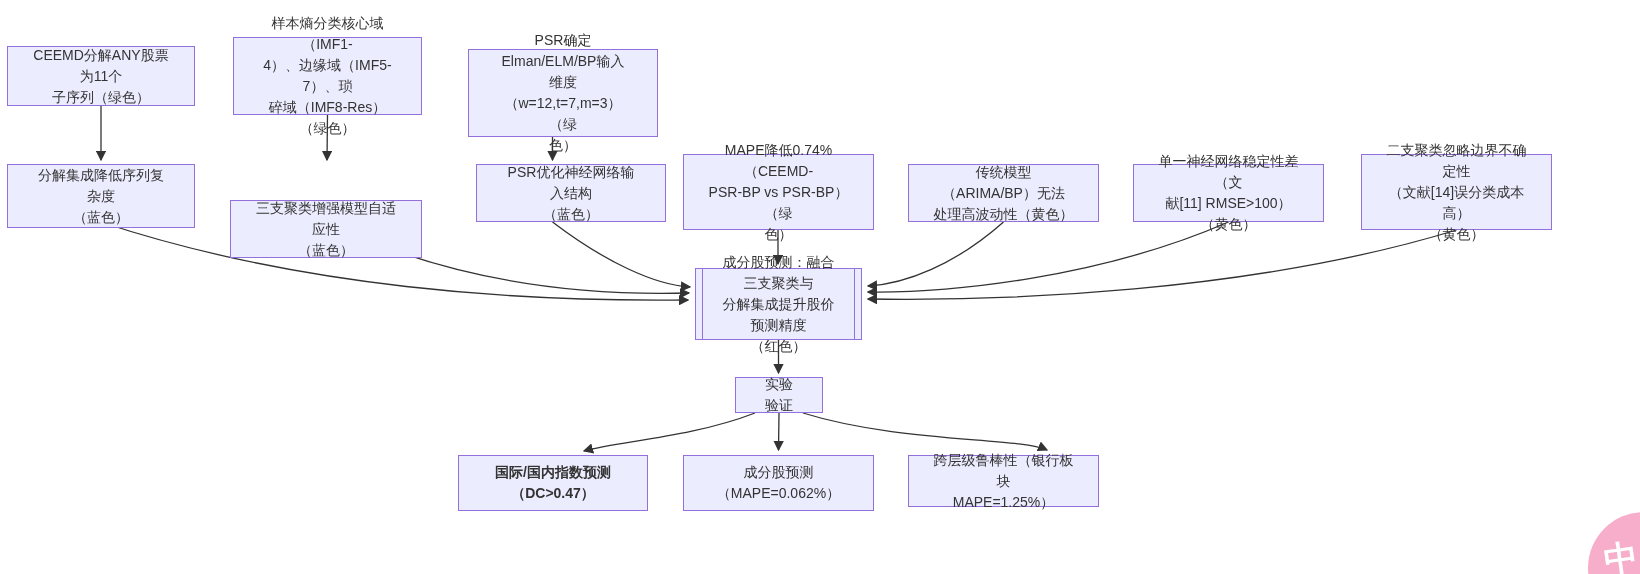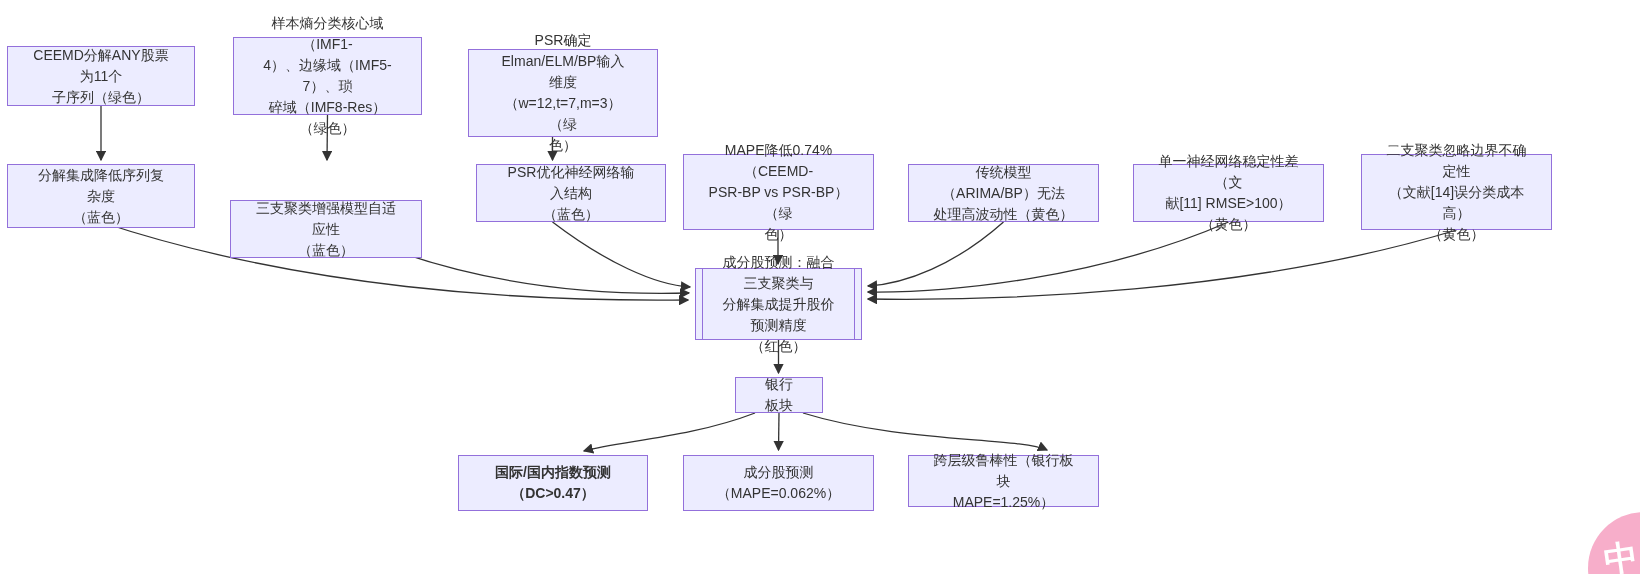--- a/index.html
+++ b/index.html
@@ -132,21 +132,21 @@
 献[11] RMSE&gt;100） （黄色）</div>
 
   <div class="node" style="left:1361px; top:154px; width:191px; height:76px;">二支聚类忽略边界不确定性
 （文献[14]误分类成本高）
 （黄色）</div>
 
   <div class="node subroutine" style="left:695px; top:268px; width:167px; height:72px;">成分股预测：融合三支聚类与
 分解集成提升股价预测精度
 （红色）</div>
 
-  <div class="node" style="left:735px; top:377px; width:88px; height:36px;">银行板块</div>
+  <div class="node" style="left:735px; top:377px; width:88px; height:36px;">实验验证</div>
 
   <div class="node" style="left:458px; top:455px; width:190px; height:56px;font-weight:bold;">国际/国内指数预测
 （DC&gt;0.47）</div>
 
   <div class="node" style="left:683px; top:455px; width:191px; height:56px;">成分股预测
 （MAPE=0.062%）</div>
 
   <div class="node" style="left:908px; top:455px; width:191px; height:52px;">跨层级鲁棒性（银行板块
 MAPE=1.25%）</div>
 

